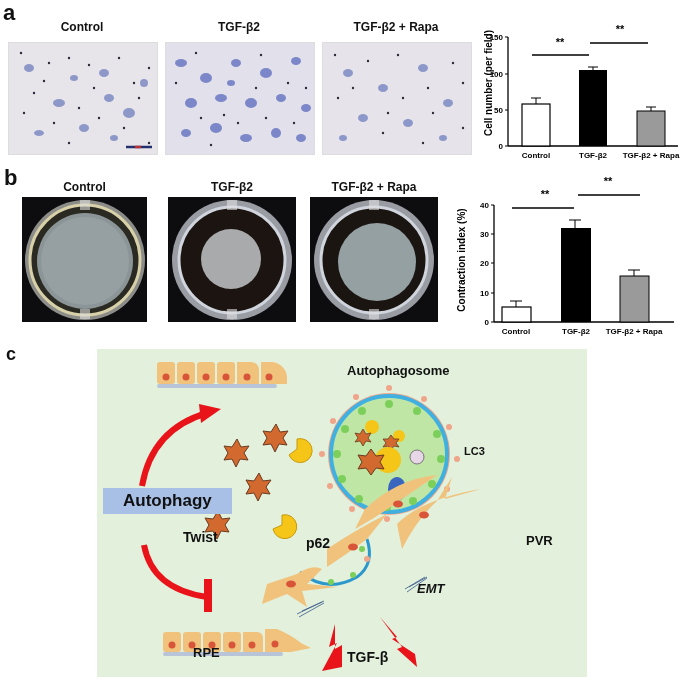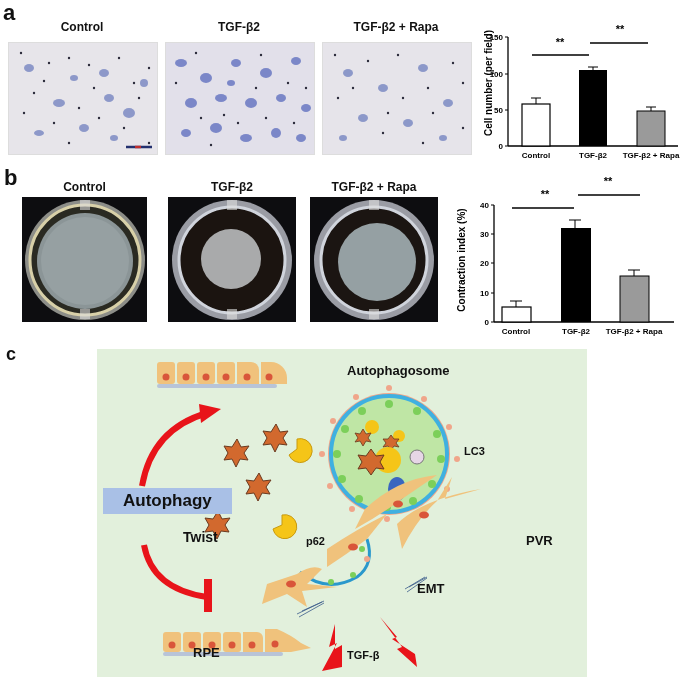--- a/index.html
+++ b/index.html
@@ -377,18 +377,18 @@
     </g>
 
     <polygon points="238,275 232,298 240,294 225,322 245,318 245,296 238,300" fill="#e8141a"></polygon>
     <polygon points="283,268 300,288 295,290 318,305 320,318 300,300 305,298" fill="#e8141a"></polygon>
   </svg>
 
   <div class="abs autophagy-box" style="left:6px;top:139px;">Autophagy</div>
   <div class="abs dlabel" style="left:250px;top:14px;font-size:13px;">Autophagosome</div>
   <div class="abs dlabel" style="left:367px;top:96px;font-size:11px;">LC3</div>
   <div class="abs dlabel" style="left:86px;top:180px;font-size:14px;">Twist</div>
-  <div class="abs dlabel" style="left:175px;top:186px;font-size:11px;padding-left:34px;">p62</div>
+  <div class="abs dlabel" style="left:175px;top:186px;font-size:14px;padding-left:34px;">p62</div>
   <div class="abs dlabel" style="left:429px;top:184px;font-size:13px;">PVR</div>
-  <div class="abs dlabel" style="left:320px;top:232px;font-size:13px;">EMT</div>
+  <div class="abs dlabel" style="left:320px;top:232px;font-size:13px;font-style:italic;">EMT</div>
   <div class="abs dlabel" style="left:96px;top:296px;font-size:13px;">RPE</div>
-  <div class="abs dlabel" style="left:250px;top:300px;font-size:11px;">TGF-β</div>
+  <div class="abs dlabel" style="left:250px;top:300px;font-size:14px;">TGF-β</div>
 </div>
 
 </body></html>

